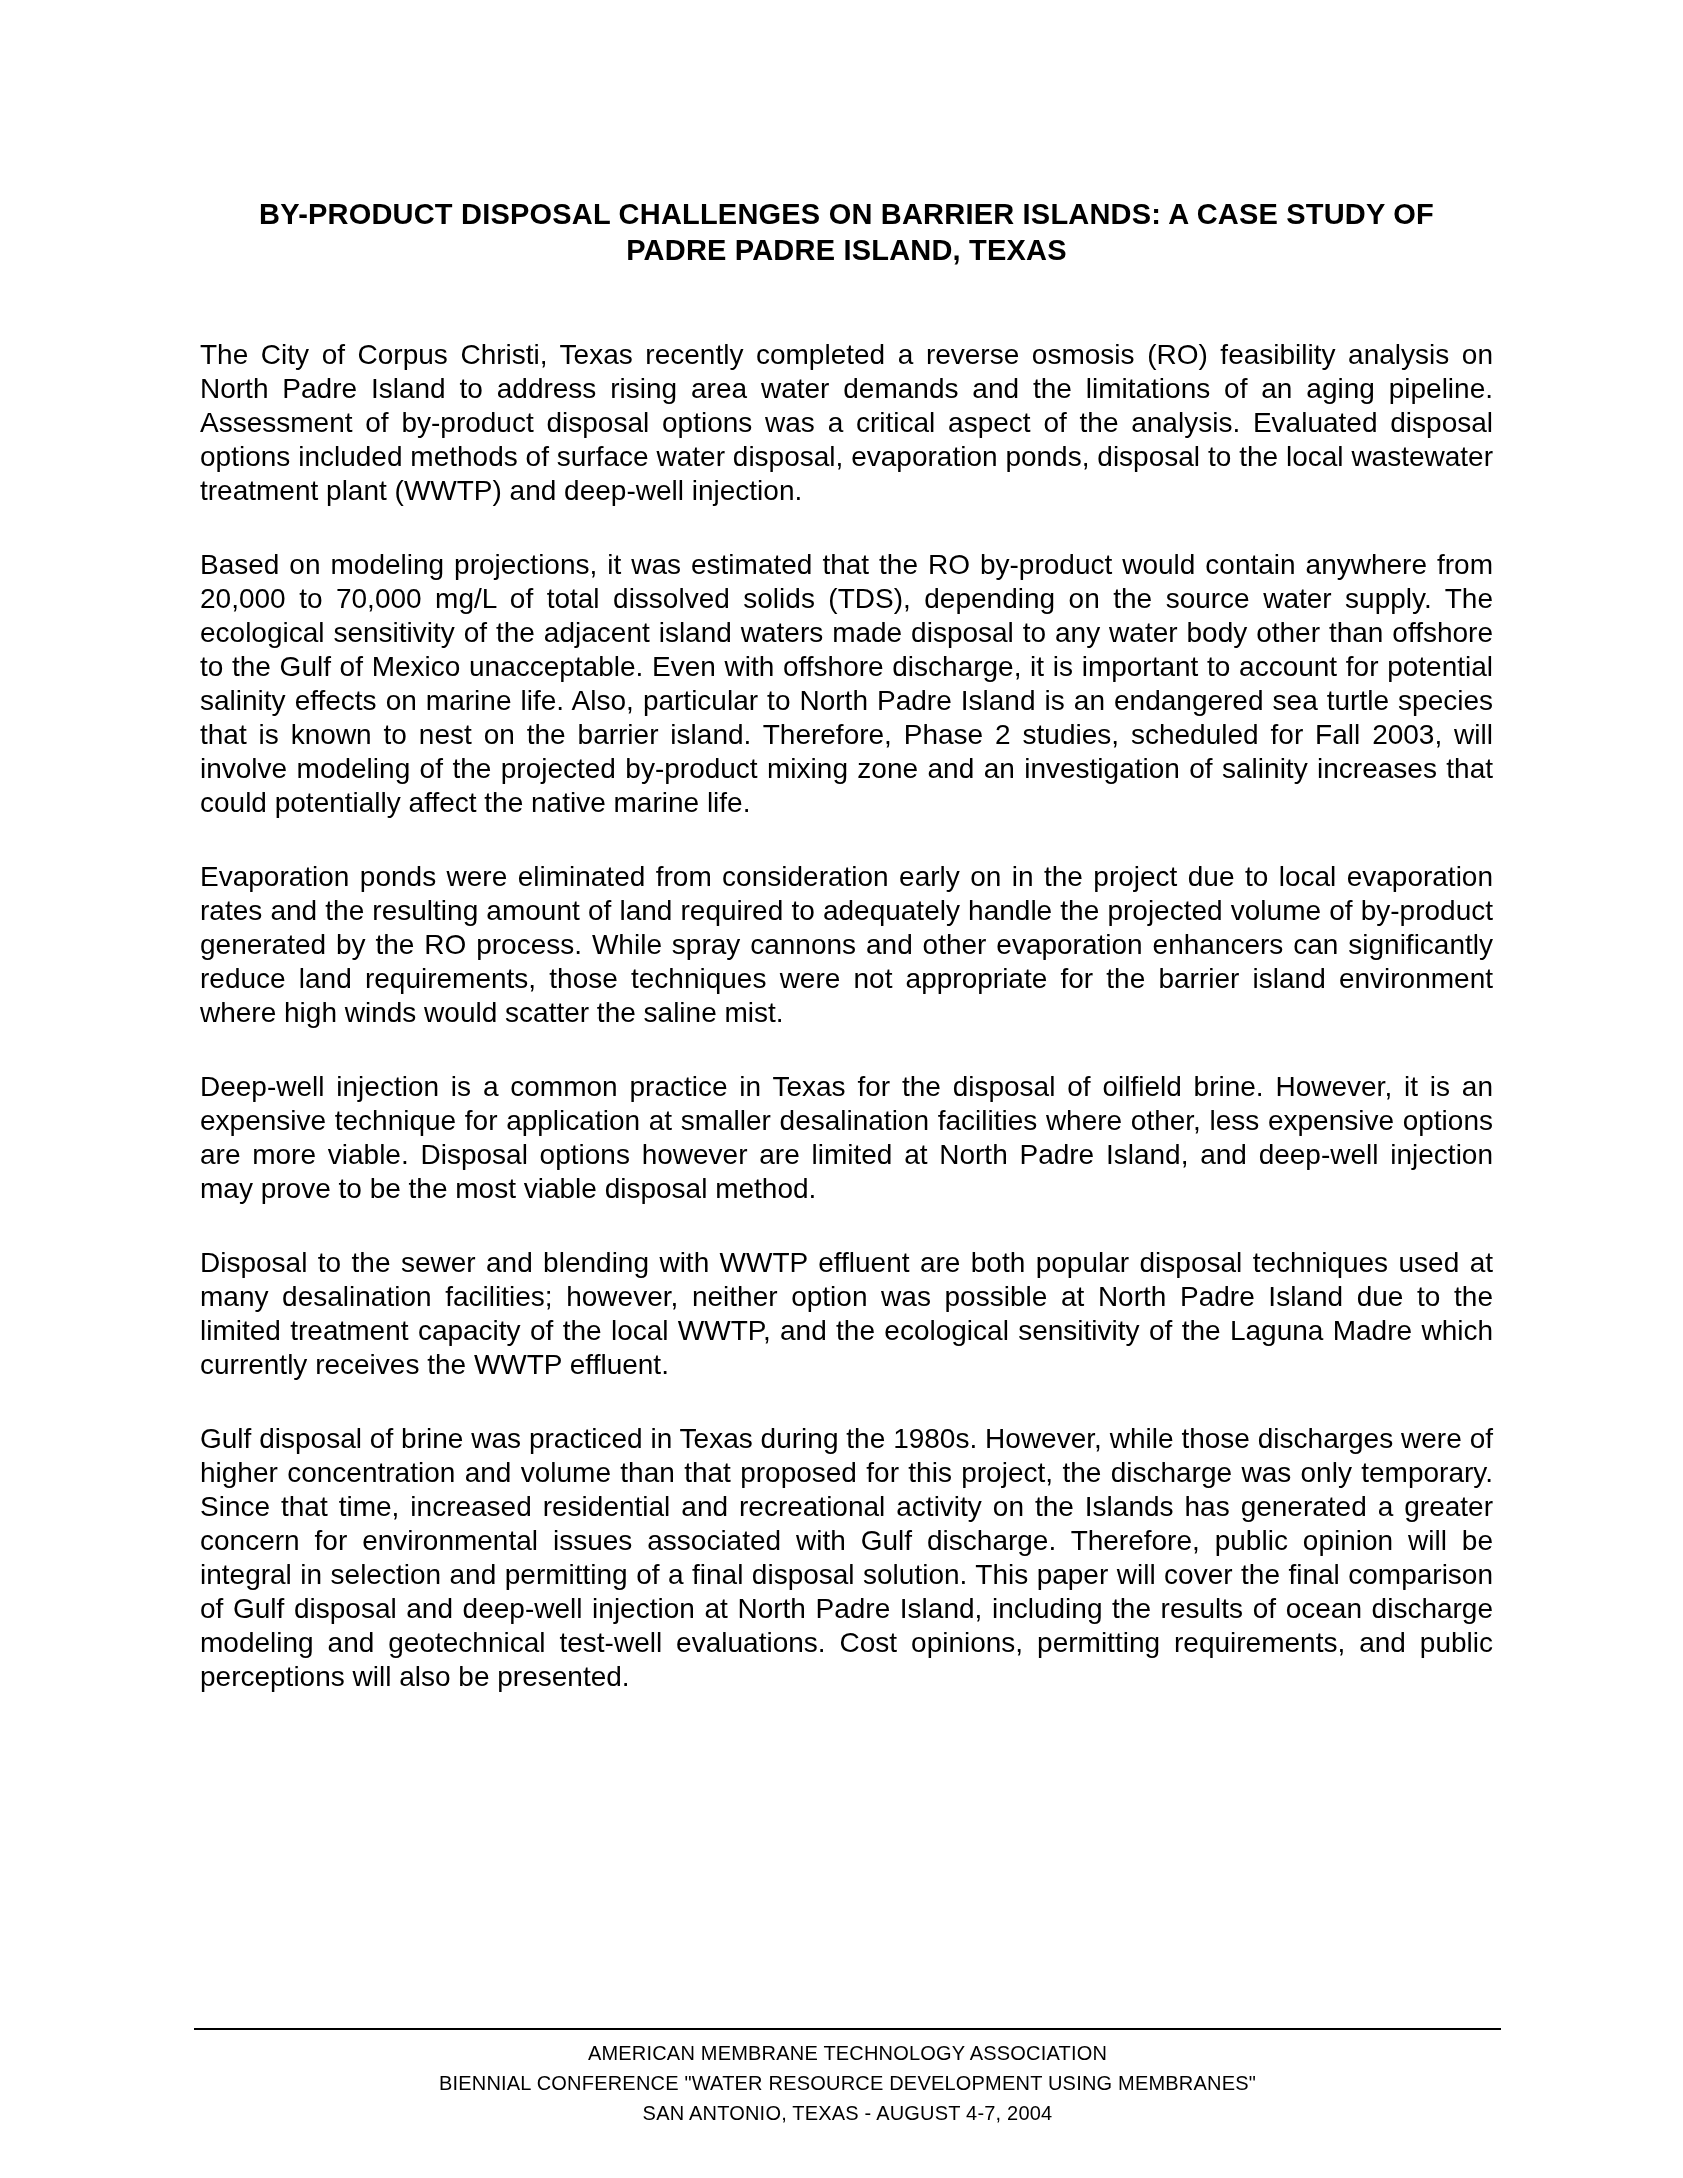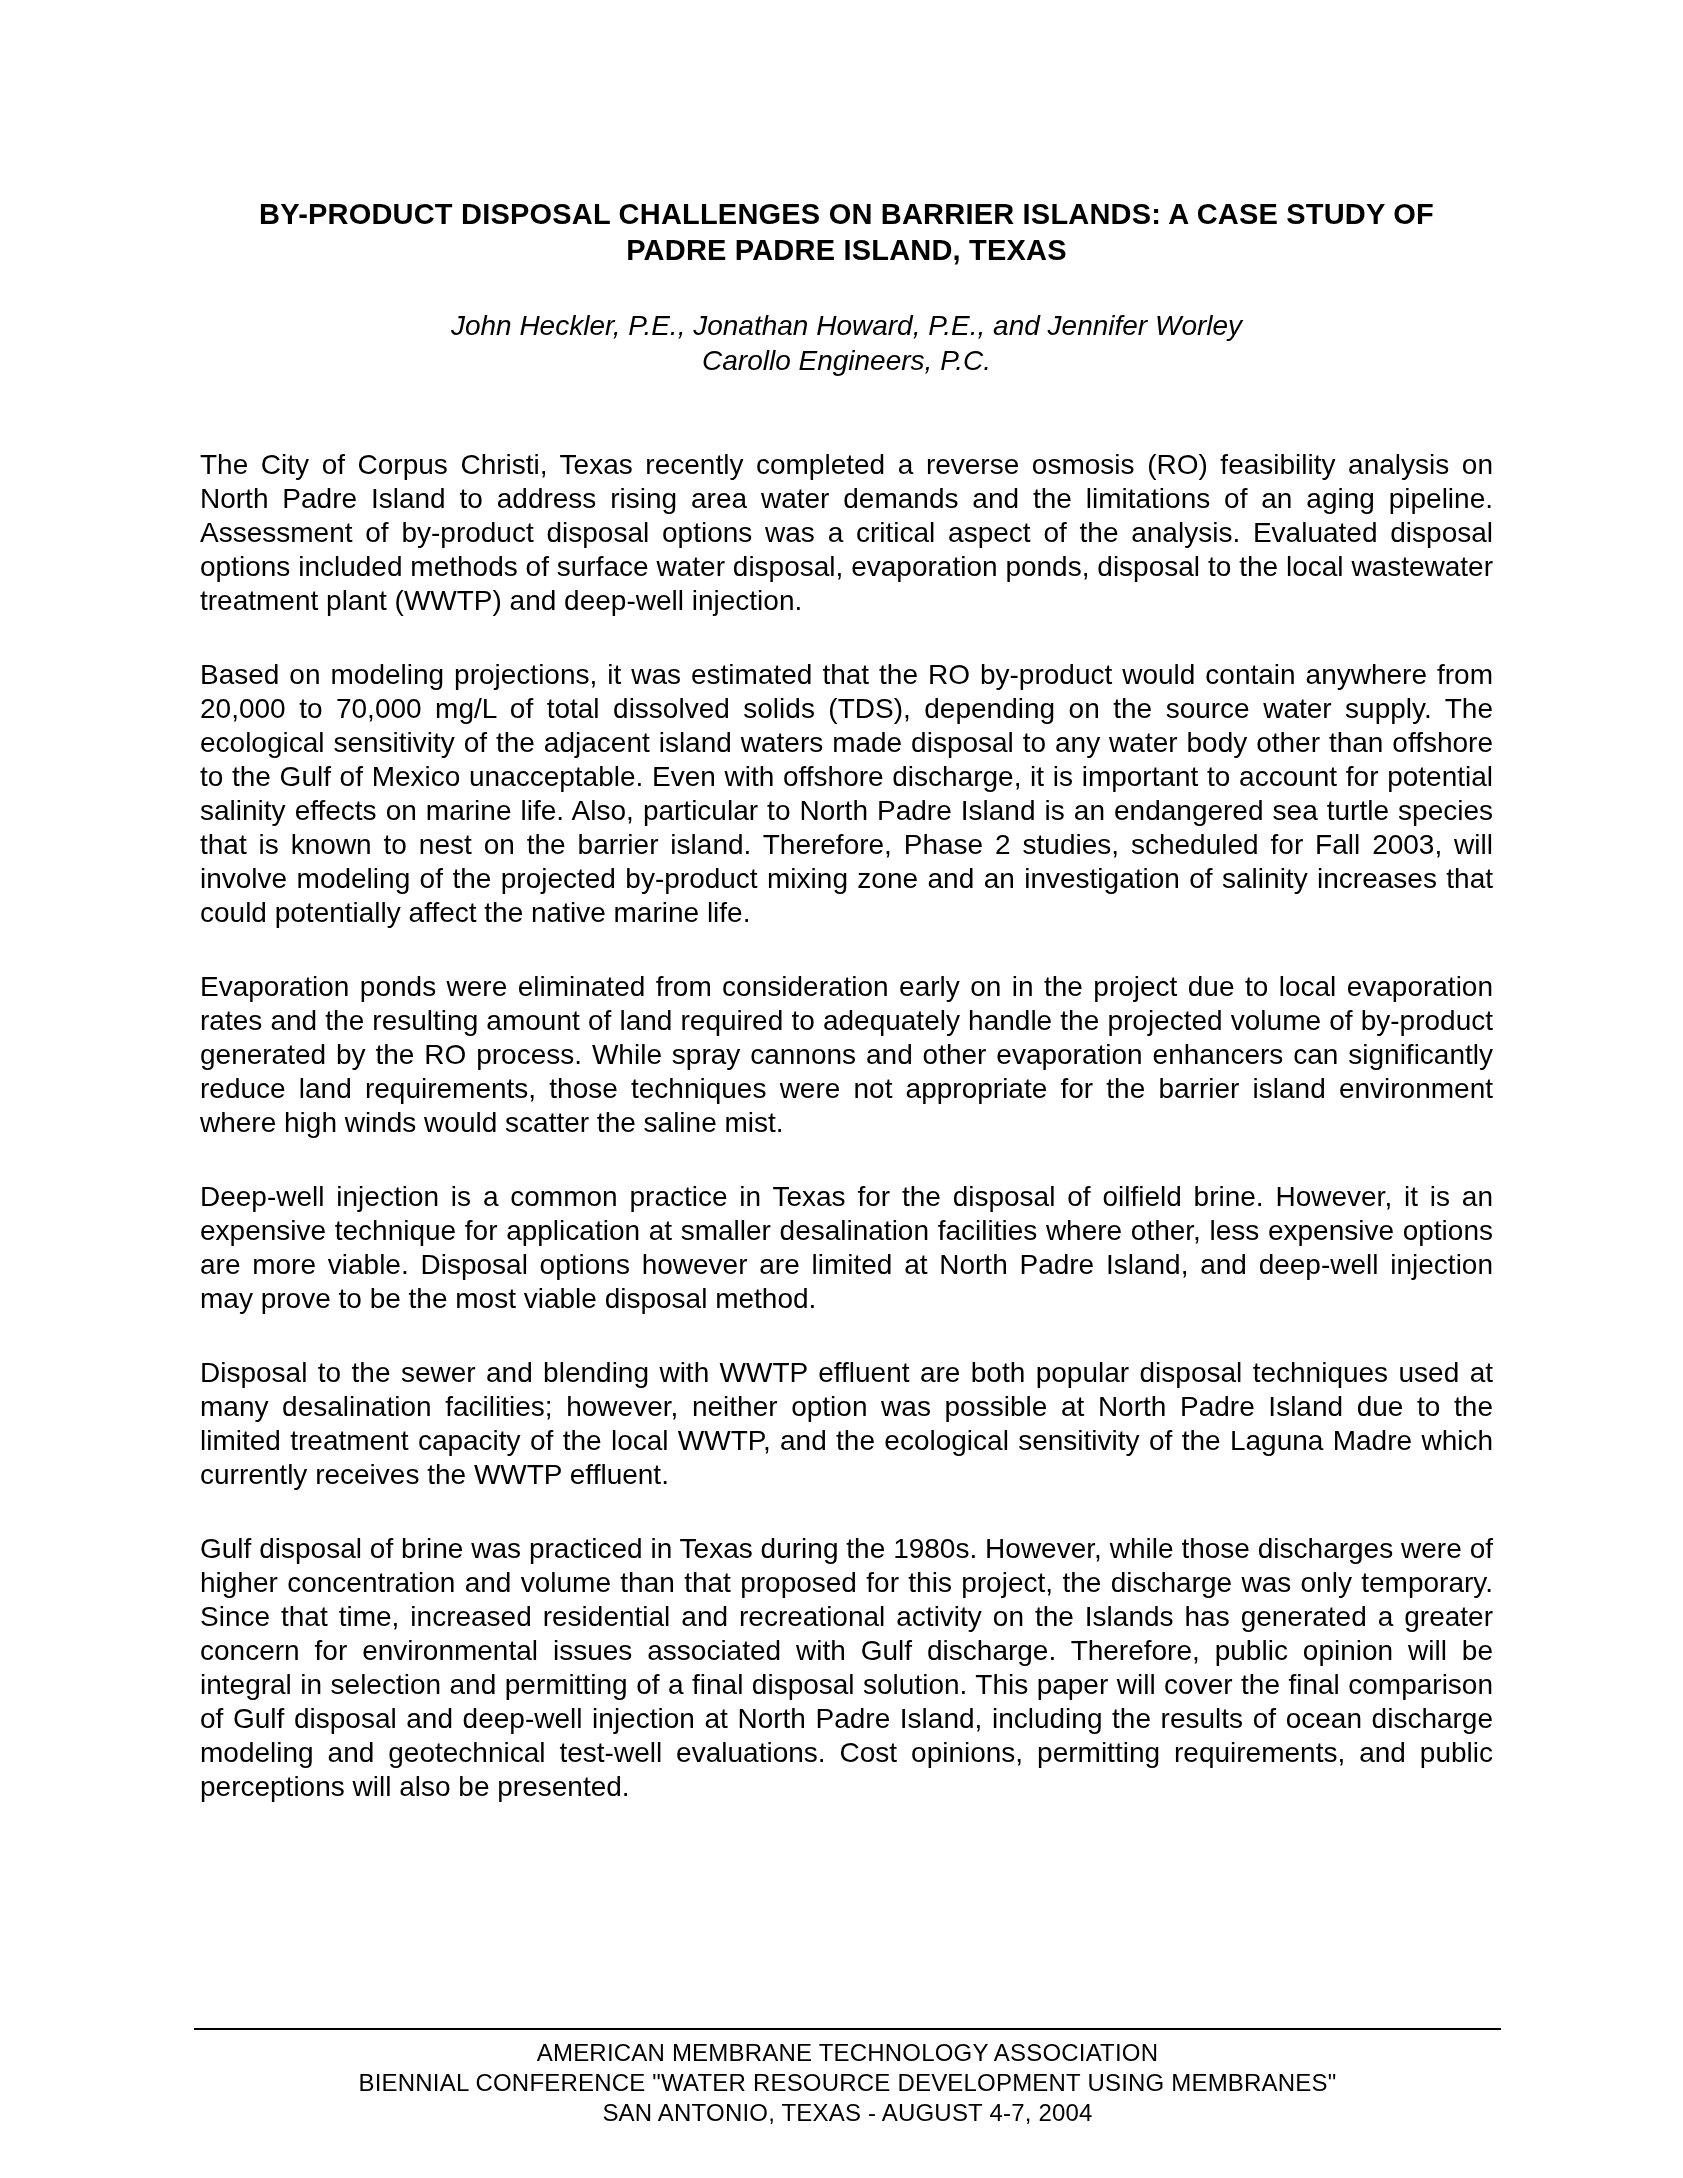--- a/index.html
+++ b/index.html
@@ -57,41 +57,37 @@
   .footer {
     position: absolute;
     left: 194px;
     top: 2022px;
     width: 1307px;
     border-top: 2px solid #000000;
     padding-top: 8px;
   }
   .footer-line {
     text-align: center;
-    font-size: 24px;
+    font-size: 20px;
     line-height: 30px;
     letter-spacing: 0.2px;
   }
 </style>
 </head>
 <body>
 
 <div class="page">
 
   <div class="content">
 
     <div class="doc-title">
       <div>BY-PRODUCT DISPOSAL CHALLENGES ON BARRIER ISLANDS: A CASE STUDY OF</div>
       <div>PADRE PADRE ISLAND, TEXAS</div>
     </div>
 
-    <div class="author-block first">
-      <div>John Heckler, P.E., Jonathan Howard, P.E., and Jennifer Worley</div>
-      <div>Carollo Engineers, P.C.</div>
-    </div>
 
 
     <div class="body-text">
       <p class="para">The City of Corpus Christi, Texas recently completed a reverse osmosis (RO) feasibility analysis on North Padre Island to address rising area water demands and the limitations of an aging pipeline.  Assessment of by-product disposal options was a critical aspect of the analysis.  Evaluated disposal options included methods of surface water disposal, evaporation ponds, disposal to the local wastewater treatment plant (WWTP) and deep-well injection.</p>
       <p class="para">Based on modeling projections, it was estimated that the RO by-product would contain anywhere from 20,000 to 70,000 mg/L of total dissolved solids (TDS), depending on the source water supply.  The ecological sensitivity of the adjacent island waters made disposal to any water body other than offshore to the Gulf of Mexico unacceptable.  Even with offshore discharge, it is important to account for potential salinity effects on marine life.  Also, particular to North Padre Island is an endangered sea turtle species that is known to nest on the barrier island.  Therefore, Phase 2 studies, scheduled for Fall 2003, will involve modeling of the projected by-product mixing zone and an investigation of salinity increases that could potentially affect the native marine life.</p>
       <p class="para">Evaporation ponds were eliminated from consideration early on in the project due to local evaporation rates and the resulting amount of land required to adequately handle the projected volume of by-product generated by the RO process.  While spray cannons and other evaporation enhancers can significantly reduce land requirements, those techniques were not appropriate for the barrier island environment where high winds would scatter the saline mist.</p>
       <p class="para">Deep-well injection is a common practice in Texas for the disposal of oilfield brine.  However, it is an expensive technique for application at smaller desalination facilities where other, less expensive options are more viable.  Disposal options however are limited at North Padre Island, and deep-well injection may prove to be the most viable disposal method.</p>
       <p class="para">Disposal to the sewer and blending with WWTP effluent are both popular disposal techniques used at many desalination facilities; however, neither option was possible at North Padre Island due to the limited treatment capacity of the local WWTP, and the ecological sensitivity of the Laguna Madre which currently receives the WWTP effluent.</p>
       <p class="para">Gulf disposal of brine was practiced in Texas during the 1980s.  However, while those discharges were of higher concentration and volume than that proposed for this project, the discharge was only temporary.  Since that time, increased residential and recreational activity on the Islands has generated a greater concern for environmental issues associated with Gulf discharge.  Therefore, public opinion will be integral in selection and permitting of a final disposal solution.  This paper will cover the final comparison of Gulf disposal and deep-well injection at North Padre Island, including the results of ocean discharge modeling and geotechnical test-well evaluations.  Cost opinions, permitting requirements, and public perceptions will also be presented.</p>
     </div>

